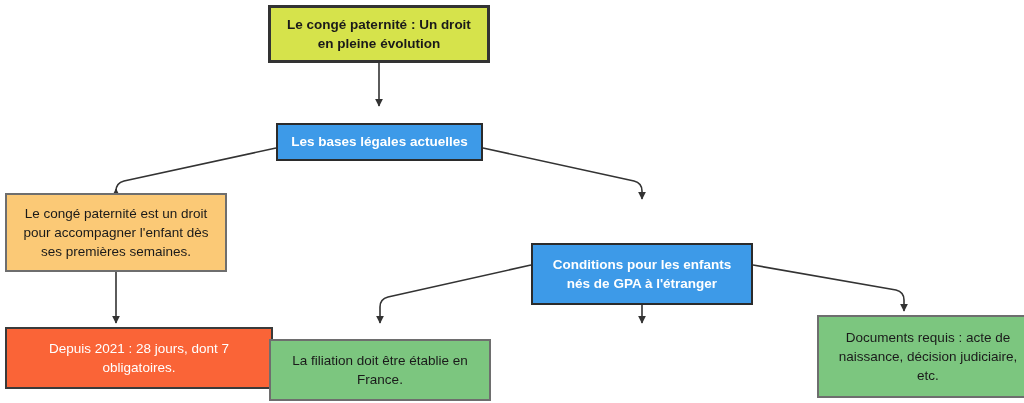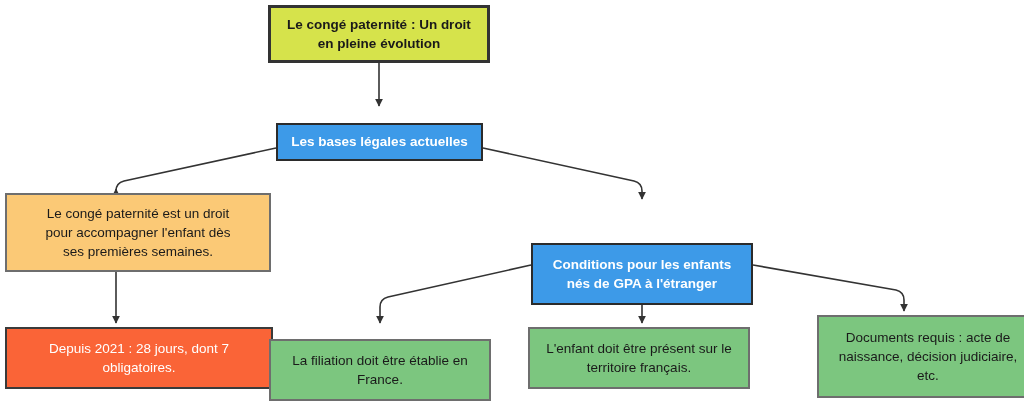--- a/index.html
+++ b/index.html
@@ -102,45 +102,41 @@
 
   <div class="node n-title" style="left:268px; top:5px; width:222px; height:58px;">
     <span class="node-text">Le congé paternité : Un droit
 en pleine évolution</span>
   </div>
 
   <div class="node n-blue" style="left:276px; top:110px; width:207px; height:38px;margin-top:13px;">
     <span class="node-text">Les bases légales actuelles</span>
   </div>
 
-  <div class="node n-orange" style="left:5px; top:193px; width:266px; height:79px;">
+  <div class="node n-orange" style="left:5px; top:193px; width:222px; height:79px;">
     <span class="node-text">Le congé paternité est un droit
 pour accompagner l'enfant dès
 ses premières semaines.</span>
   </div>
 
   <div class="node n-blue" style="left:531px; top:203px; width:222px; height:62px;margin-top:40px;">
     <span class="node-text">Conditions pour les enfants
 nés de GPA à l'étranger</span>
   </div>
 
   <div class="node n-red" style="left:5px; top:327px; width:268px; height:62px;">
     <span class="node-text">Depuis 2021 : 28 jours, dont 7
 obligatoires.</span>
   </div>
 
   <div class="node n-green" style="left:269px; top:339px; width:222px; height:62px;">
     <span class="node-text">La filiation doit être établie en
 France.</span>
   </div>
 
-  <div class="node n-green" style="left:528px; top:327px; width:222px; height:62px;">
-    <span class="node-text">L'enfant doit être présent sur le
-territoire français.</span>
-  </div>
 
   <div class="node n-green" style="left:793px; top:315px; width:222px; height:83px;margin-left:24px;">
     <span class="node-text">Documents requis : acte de
 naissance, décision judiciaire,
 etc.</span>
   </div>
 
 </div>
 
 </body></html>

